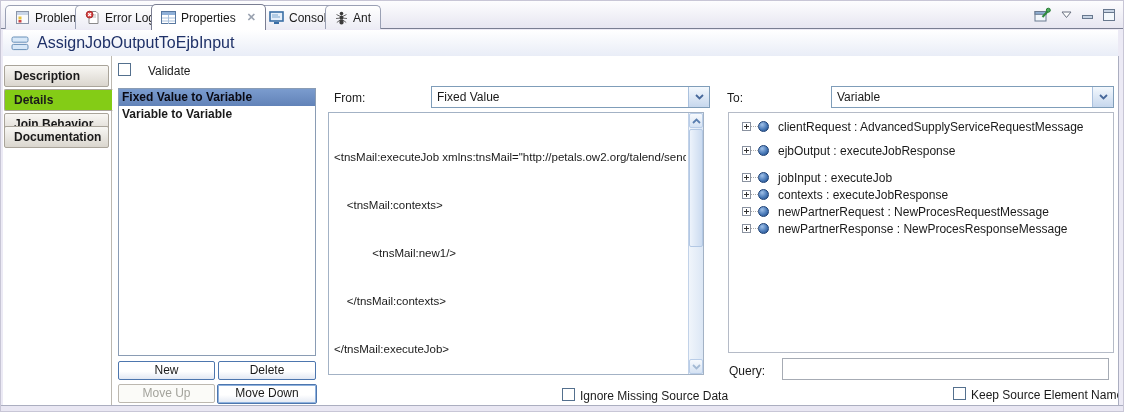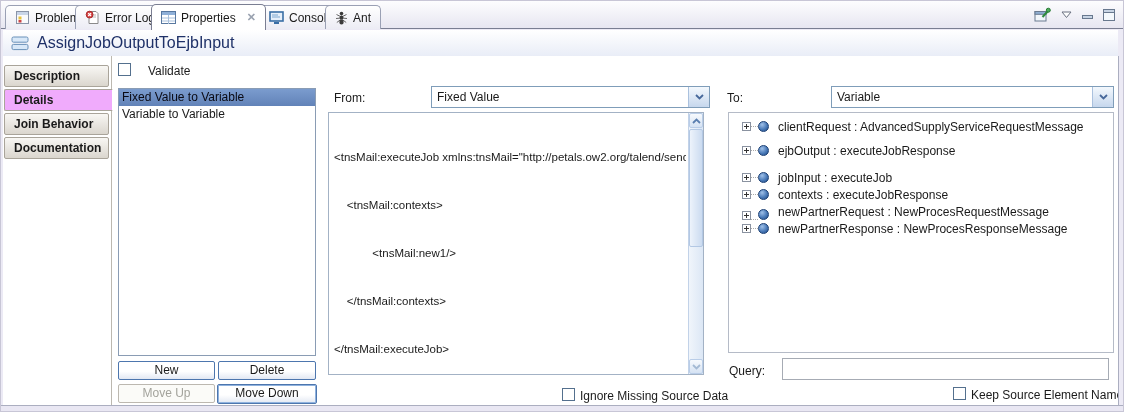--- a/index.html
+++ b/index.html
@@ -27,28 +27,28 @@
   
   .content { position:absolute; left:2px; top:55px; width:1115px; height:349px; background:#FFFFFF; }
   .bottom-strip { position:absolute; left:0; top:404px; width:1124px; height:8px; background:#E9E7F3; border-top:1px solid #ABAEC0; }
   .right-strip { position:absolute; left:1117px; top:55px; width:7px; height:350px; background:#ECEAF5; border-left:1px solid #ABAEC0; }
 
   .divider { position:absolute; left:108px; top:0; width:1px; height:349px; background:#BCB8B0; }
 
   
   .sidetab { position:absolute; left:1px; width:105px; height:22px; line-height:21px; padding-left:9px;
              background:linear-gradient(#F8F7F4,#DAD6CE); border:1px solid #A9A49A; border-radius:2px; cursor:default;font-weight:bold; }
-  .sidetab.active { width:109px; background:#f0abfc; border-right:1px solid #FFFFFF; font-weight:bold; z-index:2; border-radius:2px 0 0 2px; }
+  .sidetab.active { width:109px; background:#84cc16; border-right:1px solid #FFFFFF; font-weight:bold; z-index:2; border-radius:2px 0 0 2px; }
 
   
   .cb { position:absolute; width:13px; height:13px; background:#FFFFFF; border:1px solid #54708E; }
   .field-label { position:absolute; white-space:nowrap; }
 
   .listbox { position:absolute; left:115px; top:32px; width:198px; height:268px; background:#FFFFFF; border:1px solid #8A9CB4; }
-  .listitem { height:17px; line-height:17px; padding-left:3px; white-space:nowrap; }
+  .listitem { height:17px; line-height:17px; padding-left:3px; white-space:nowrap;font-weight:bold; }
   .listitem.selected { background:linear-gradient(#7B9CCE,#6182B8); color:#0A0A14; }
 
   .btn { position:absolute; height:19px; border:1px solid #4D76AE; border-radius:2px;
          background:linear-gradient(#FFFFFF 55%,#E2E8F3); text-align:center; line-height:17px; cursor:default; }
   .btn.default { box-shadow:inset 0 0 0 1px #8FB2DE; height:20px; }
   .btn.disabled { border-color:#BCB8B0; background:#FBFBF8; color:#A3A39C; }
 
   .combo { position:absolute; height:22px; background:#FFFFFF; border:1px solid #7F9DB9; display:flex; align-items:center; }
   .combo .val { flex:1; padding-left:5px; white-space:nowrap; overflow:hidden; }
   .combo .arrowbtn { width:21px; height:100%; background:linear-gradient(#F3F8FD,#C6D7ED);
@@ -192,21 +192,21 @@
     </span>
     <span class="title">AssignJobOutputToEjbInput</span>
   </div>
 
   <div class="content">
     <div class="divider"></div>
 
     <div class="sidetab" style="top:9px;"><span>Description</span></div>
     <div class="sidetab active" style="top:33px;"><span>Details</span></div>
     <div class="sidetab" style="top:57px;"><span>Join Behavior</span></div>
-    <div class="sidetab" style="top:81px;padding-left:9px;"><span>Documentation</span></div>
+    <div class="sidetab" style="top:70px;padding-left:9px;"><span>Documentation</span></div>
 
     <div class="cb" style="left:115px; top:7px;"></div>
     <span class="field-label" style="left:133px; top:8px;margin-left:12px;">Validate</span>
 
     <div class="listbox">
       <div class="listitem selected">Fixed Value to Variable</div>
       <div class="listitem">Variable to Variable</div>
     </div>
 
     <div class="btn" style="left:115px; top:305px; width:97px;">New</div>
@@ -275,21 +275,21 @@
           <span class="tree-dots"></span>
           <span class="sphere"></span>
         <span class="treelabel">jobInput : executeJob</span>
       </div>
       <div class="treerow" style="top:73px;">
         <span class="expander"></span>
           <span class="tree-dots"></span>
           <span class="sphere"></span>
         <span class="treelabel">contexts : executeJobResponse</span>
       </div>
-      <div class="treerow" style="top:90px;align-items:flex-end;">
+      <div class="treerow" style="top:90px;">
         <span class="expander"></span>
           <span class="tree-dots"></span>
           <span class="sphere"></span>
         <span class="treelabel">newPartnerRequest : NewProcesRequestMessage</span>
       </div>
       <div class="treerow" style="top:107px;">
         <span class="expander"></span>
           <span class="tree-dots"></span>
           <span class="sphere"></span>
         <span class="treelabel">newPartnerResponse : NewProcesResponseMessage</span>

